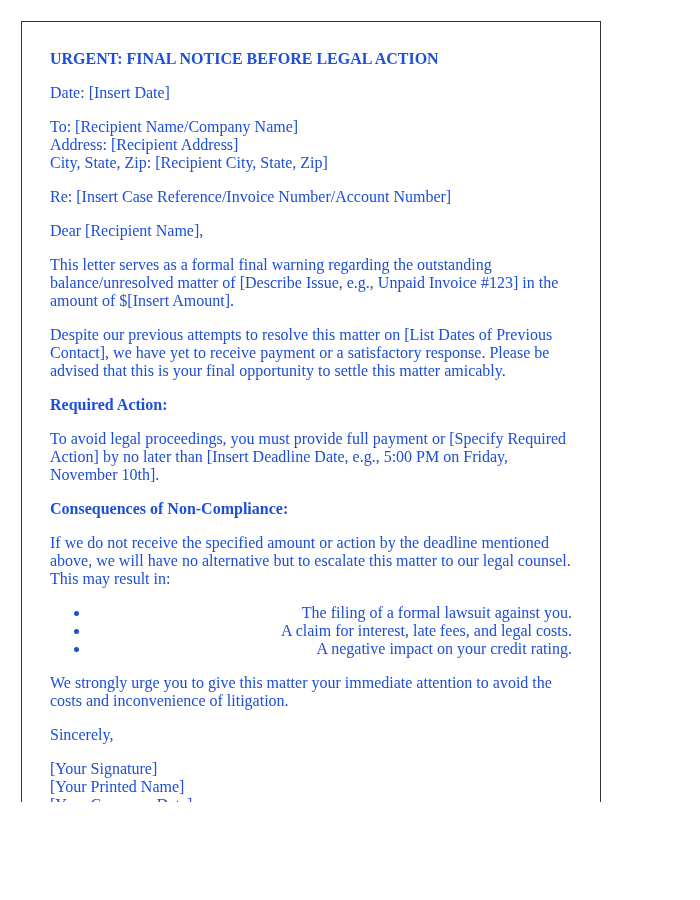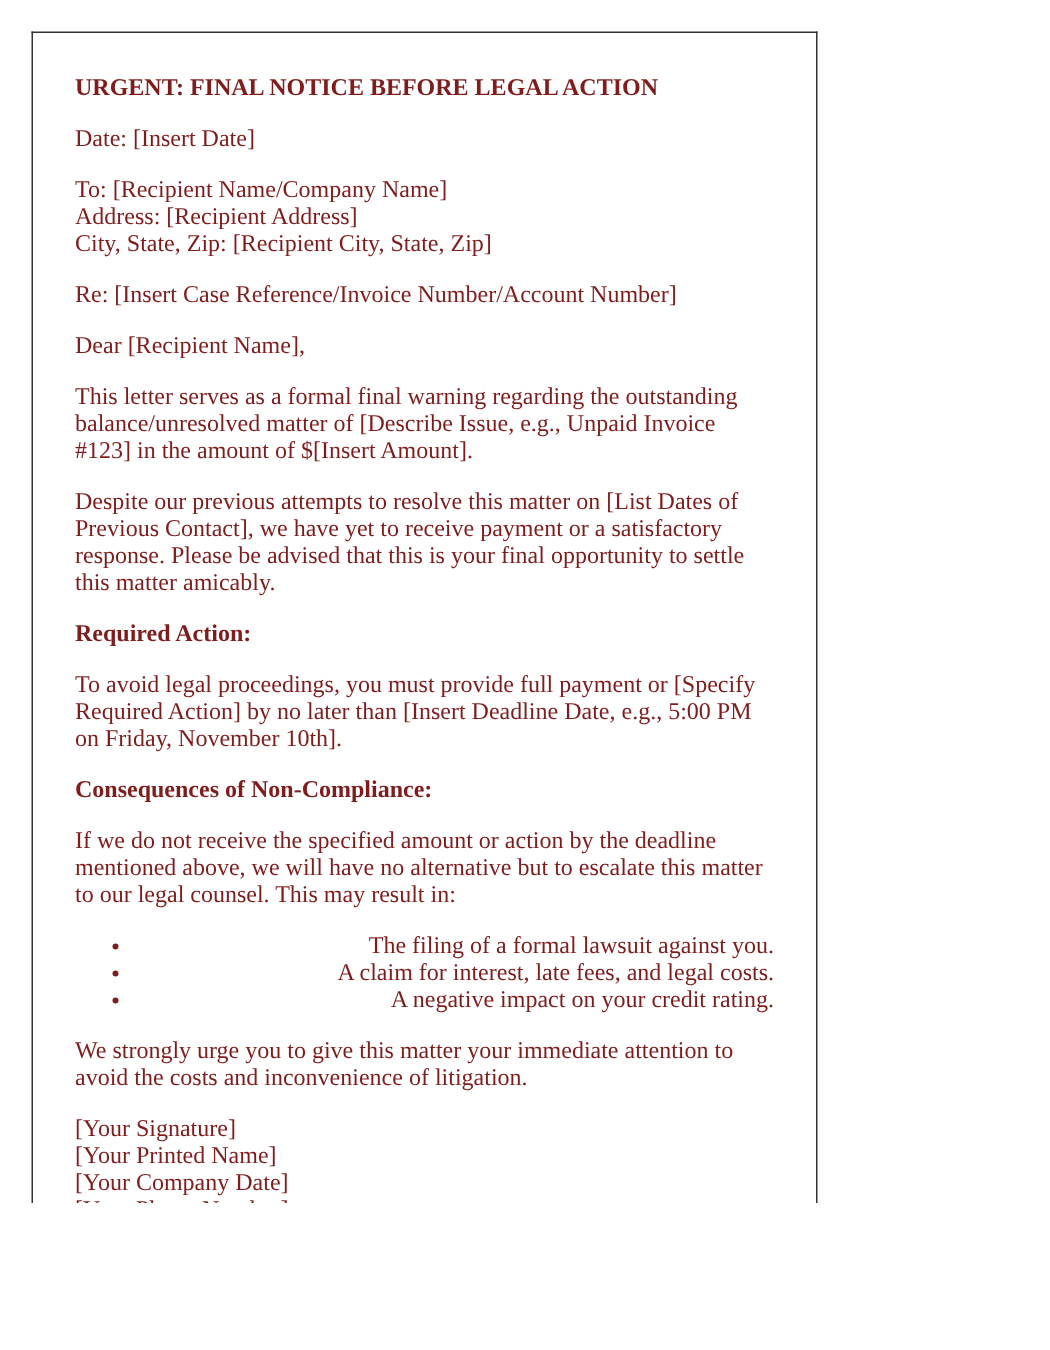--- a/index.html
+++ b/index.html
@@ -10,29 +10,29 @@
   body {
     width: 700px;
     height: 900px;
     position: relative;
     overflow: hidden;
   }
   .letter {
     position: absolute;
     left: 21px;
     top: 21px;
-    width: 524px;
+    width: 580px;
     height: 781px;
     box-sizing: border-box;
     border: 1px solid #333333;
     border-bottom: none;
     padding: 12px 28px 0 28px;
     overflow: hidden;
     background: #ffffff;
-    color: #7f1d1d;
+    color: #1d4ed8;
     font-family: "Liberation Serif", "DejaVu Serif", serif;
     font-size: 16px;
     line-height: 18px;
   }
   .letter p {
     margin: 16px 0;
   }
   .letter p.bold {
     font-weight: bold;
   }
@@ -79,20 +79,21 @@
 
   <ul>
     <li>The filing of a formal lawsuit against you.</li>
     <li>A claim for interest, late fees, and legal costs.</li>
     <li>A negative impact on your credit rating.</li>
   </ul>
 
 
   <p>We strongly urge you to give this matter your immediate attention to avoid the costs and inconvenience of litigation.</p>
 
+  <p>Sincerely,</p>
 
   <p>
     <span>[Your Signature]</span><br>
     <span>[Your Printed Name]</span><br>
     <span>[Your Company Date]</span><br>
     <span>[Your Phone Number]</span>
   </p>
 
 </div>
 

